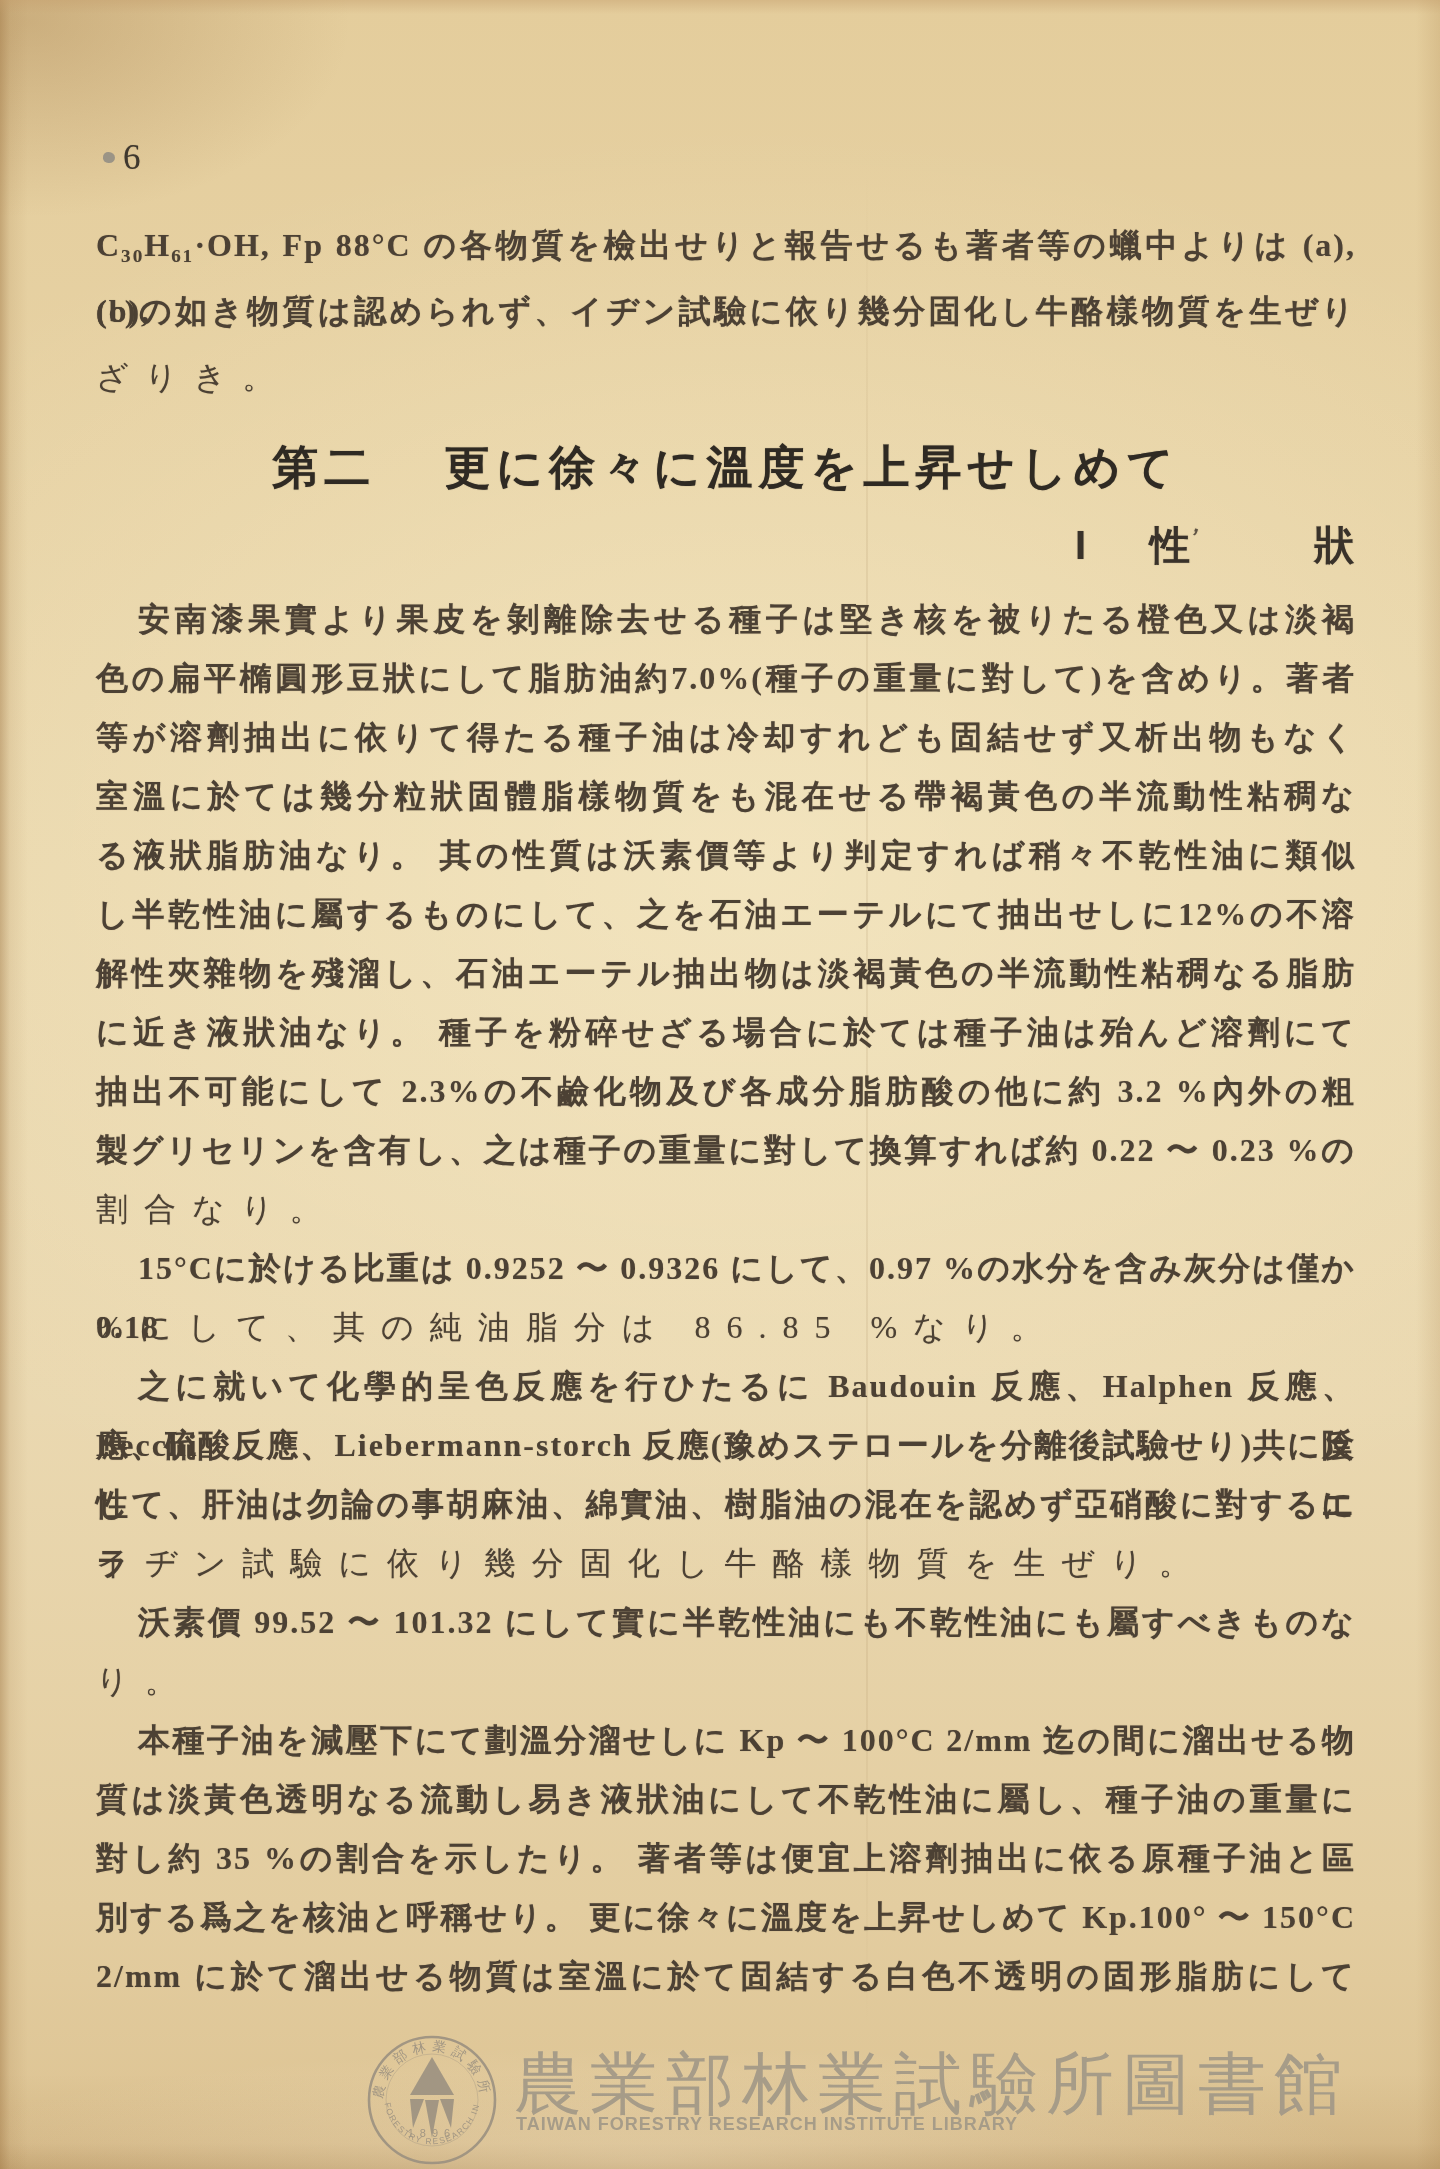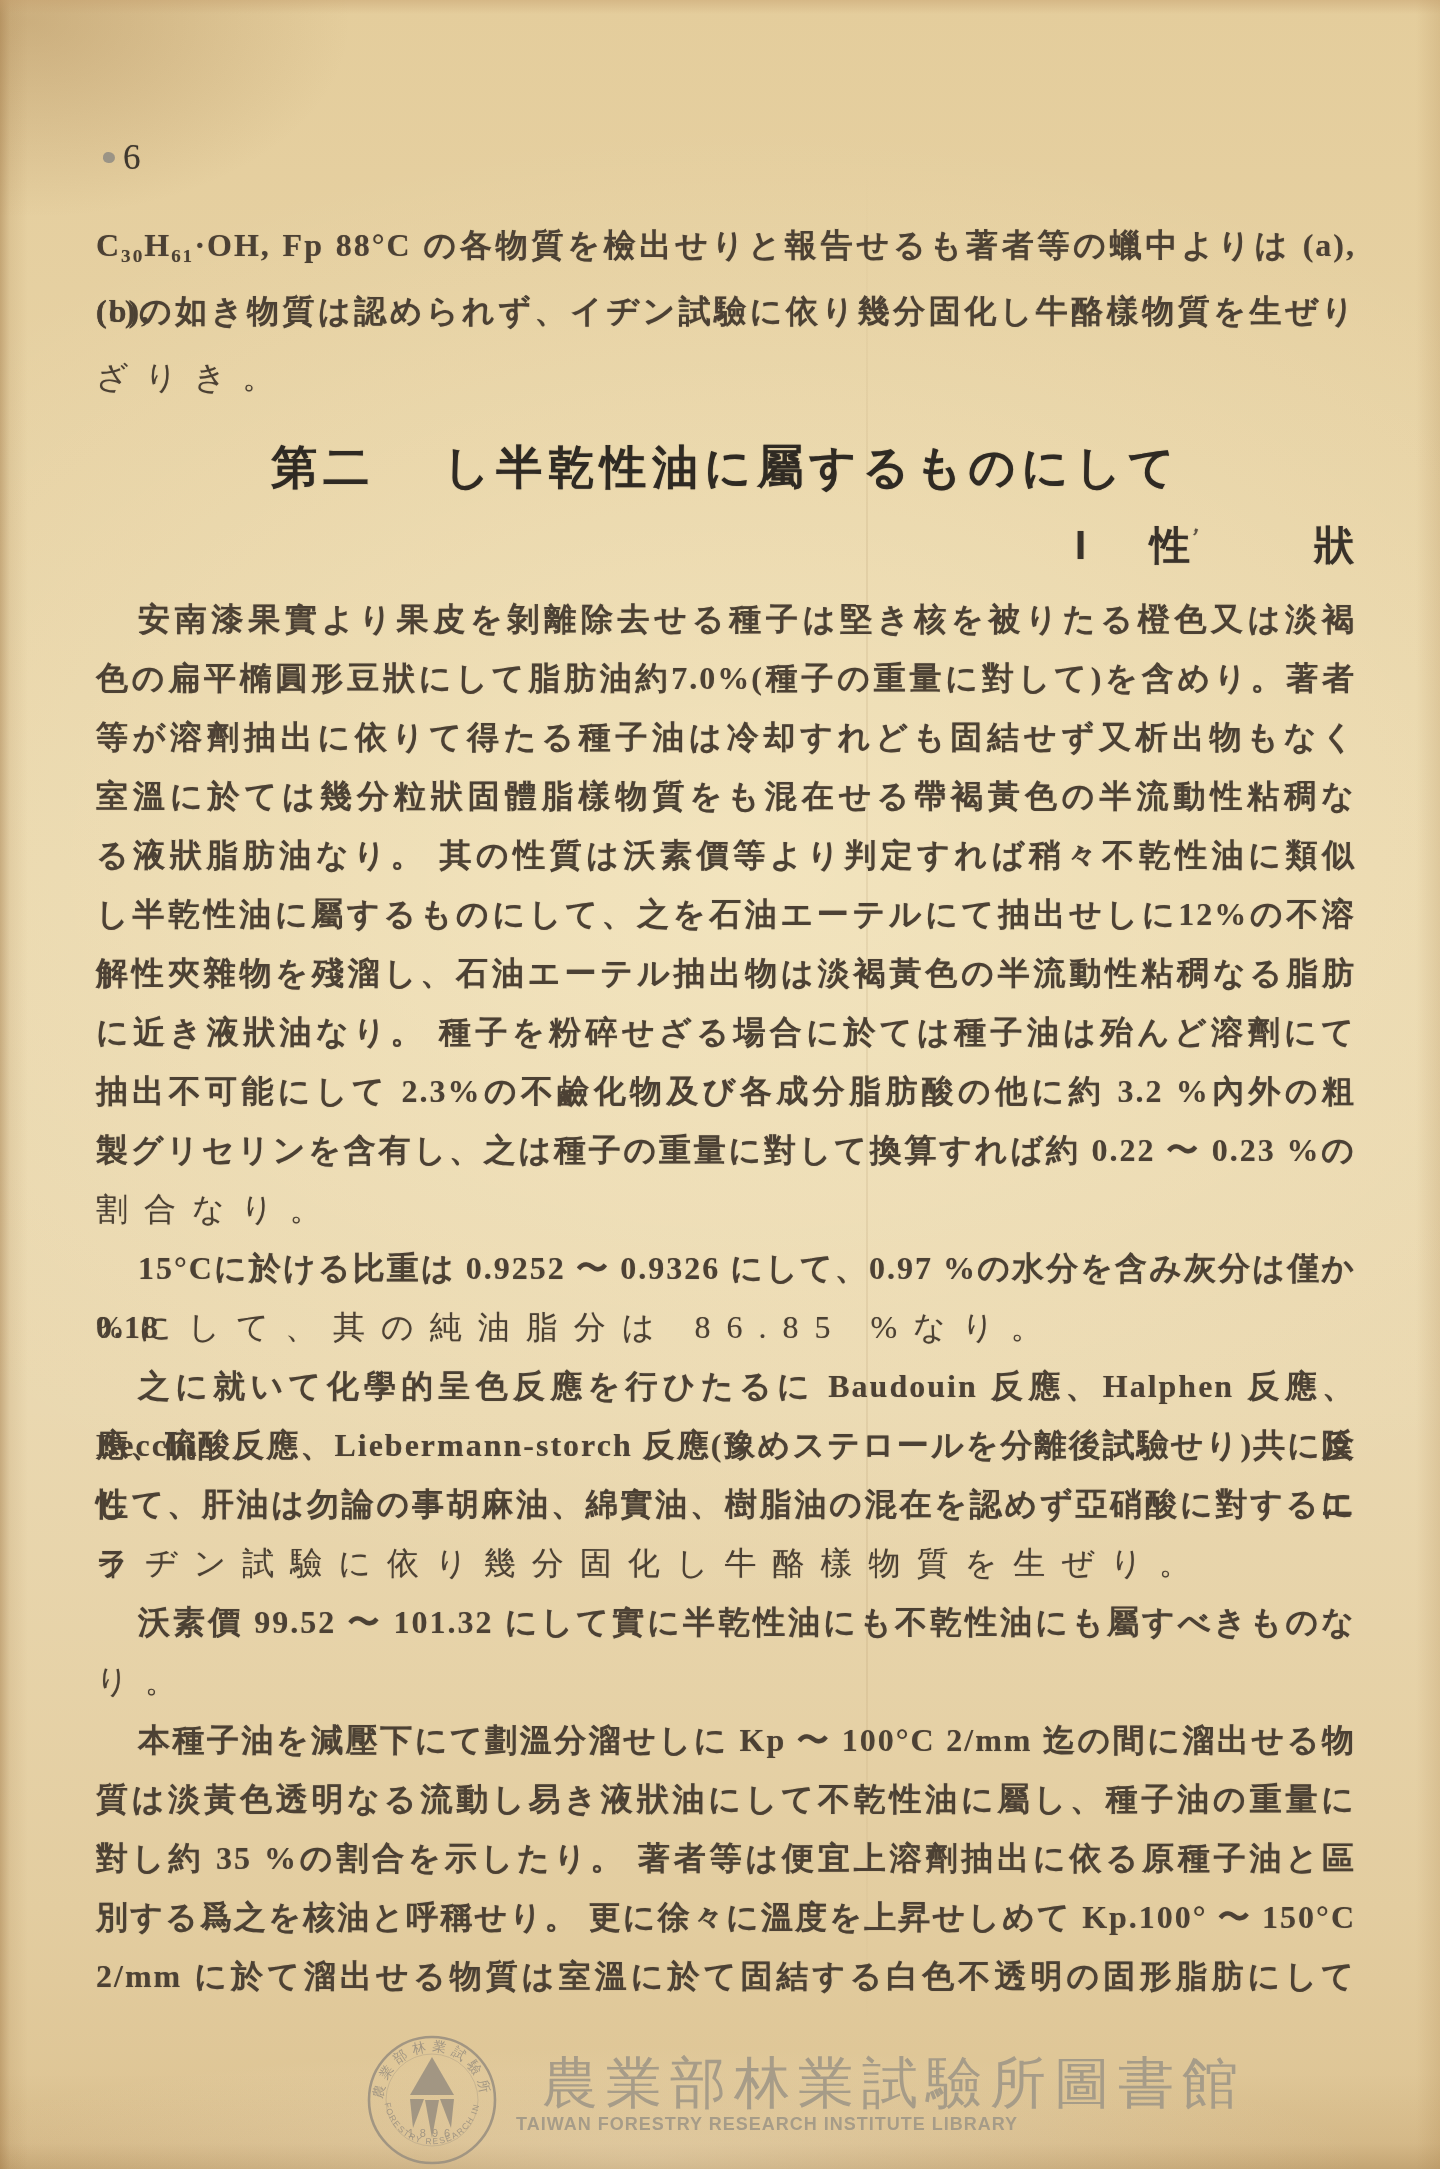--- a/index.html
+++ b/index.html
@@ -57,21 +57,21 @@
     position:absolute;left:1094px;top:-6px;font-size:30px;font-weight:normal;
     color:#5f5344;letter-spacing:0;transform:rotate(18deg);
   }
   .bodylines{margin-top:16px;}
 
   .watermark{position:absolute;left:0;top:2030px;width:1440px;height:139px;pointer-events:none;}
   .seal{position:absolute;left:366px;top:4px;opacity:.88;}
   .wm-zh{
     position:absolute;left:514px;top:26px;
     font-family:"Liberation Sans","DejaVu Sans",sans-serif;
-    font-size:56px;color:#a49a88;letter-spacing:8px;line-height:54px;opacity:.95;margin-left:28px;
+    font-size:68px;color:#a49a88;letter-spacing:8px;line-height:54px;opacity:.95;
   }
   .wm-en{
     position:absolute;left:516px;top:84px;
     font-family:"Liberation Sans","DejaVu Sans",sans-serif;
     font-weight:bold;font-size:18px;color:#a49a88;letter-spacing:1px;opacity:.95;
   }
 </style>
 </head>
 <body>
 
@@ -82,21 +82,21 @@
 </div>
 
 <div class="textcol">
   <div class="intro">
       <div class="tline just">C₃₀H₆₁·OH, Fp 88°C の各物質を檢出せりと報告せるも著者等の蠟中よりは (a), (b),</div>
       <div class="tline just">(c)の如き物質は認められず、イヂン試驗に依り幾分固化し牛酪樣物質を生ぜり</div>
       <div class="tline short">ざりき。</div>
     </div>
 
   <div class="h2">
-    <span class="h2-label">第二</span><span>し半乾性油に屬するものにして</span>
+    <span class="h2-label">第二</span><span>更に徐々に溫度を上昇せしめて</span>
   </div>
 
   <div class="h3">
     <span class="num">I</span><span class="c1">性</span><span class="c2">狀</span>
     <span class="stray">’</span>
   </div>
 
   <div class="bodylines">
       <div class="tline just ind">安南漆果實より果皮を剝離除去せる種子は堅き核を被りたる橙色又は淡褐</div>
       <div class="tline just">色の扁平橢圓形豆狀にして脂肪油約7.0%(種子の重量に對して)を含めり。著者</div>

